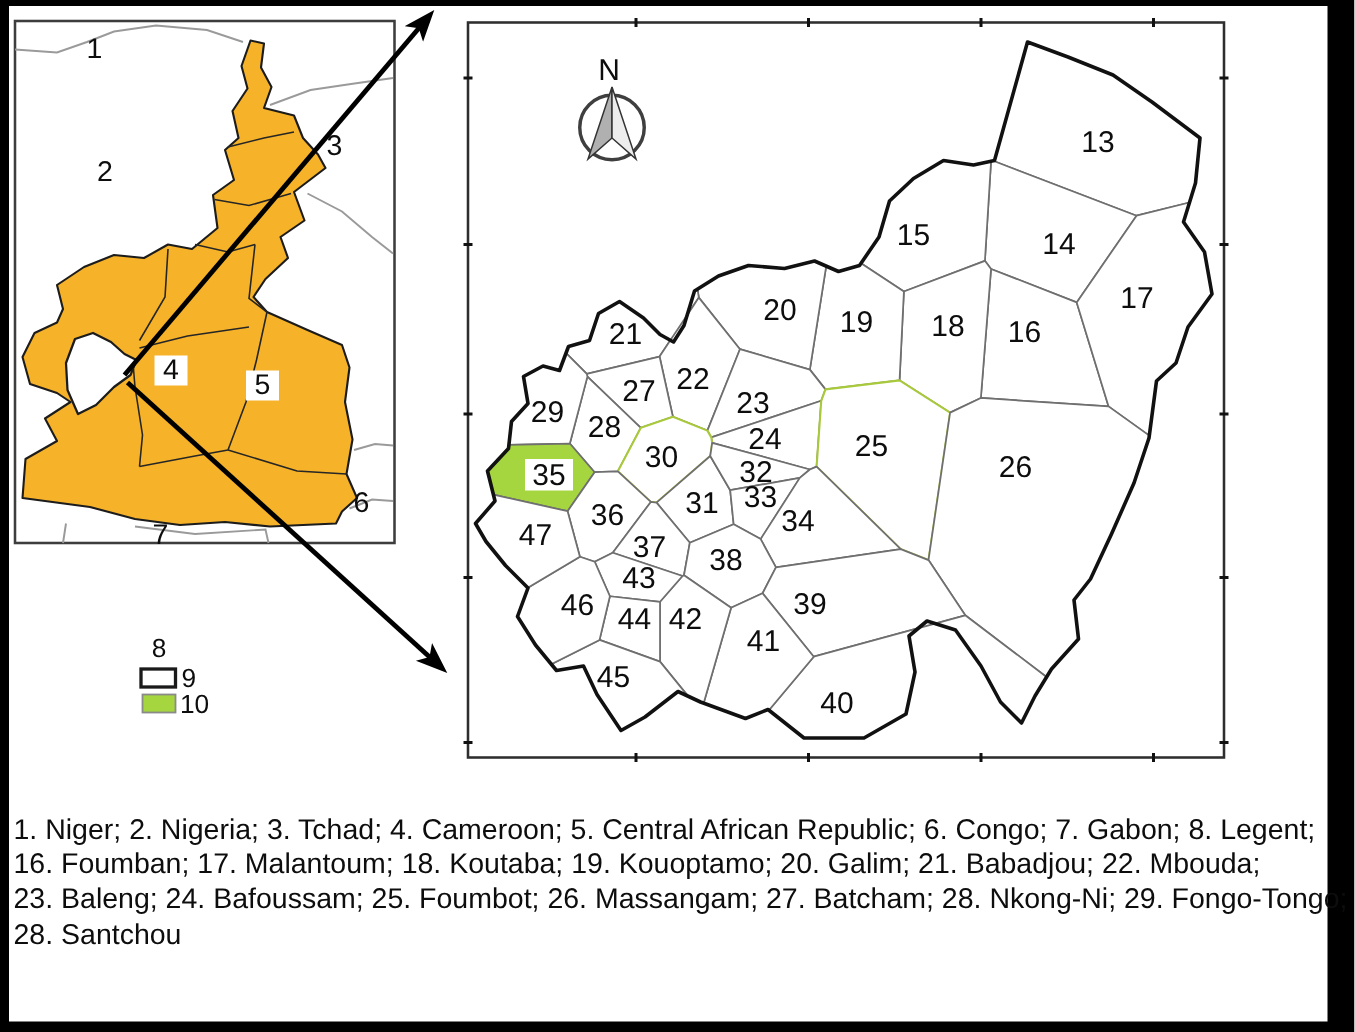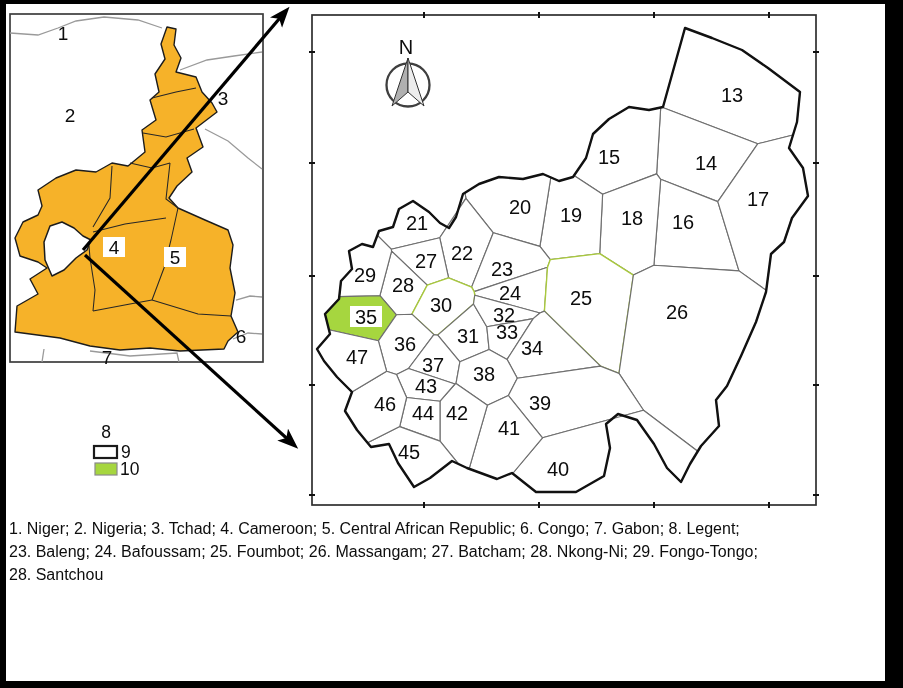--- a/index.html
+++ b/index.html
@@ -1,20 +1,20 @@
 <!DOCTYPE html>
 <html><head>
 <meta charset="utf-8">
 <style>
   html,body{margin:0;padding:0;background:#fff;}
   .canvas{position:relative;width:903px;height:688px;background:#000;overflow:hidden;
           font-family:"Liberation Sans","DejaVu Sans",sans-serif;}
   .inner{position:absolute;left:6px;top:4px;width:879px;height:677px;background:#fff;}
   svg.fig{position:absolute;left:0;top:0;}
-  .caption{position:absolute;left:9px;top:517px;width:872px;font-size:16px;line-height:23.2px;color:#0d0d0d;}
+  .caption{position:absolute;left:9px;top:542px;width:872px;font-size:19px;line-height:23.2px;color:#0d0d0d;}
   .caption div{white-space:nowrap;}
   svg text{fill:#0d0d0d;}
   .num{font-size:20px;}
   .num-inset{font-size:19px;}
   .legend-num{font-size:17.5px;}
   .north{font-size:20px;}
 </style>
 </head>
 <body>
 
@@ -195,16 +195,17 @@
           <text x="423" y="413" text-anchor="middle" dominant-baseline="central" class="num">44</text>
           <text x="409" y="452" text-anchor="middle" dominant-baseline="central" class="num">45</text>
           <text x="385" y="404" text-anchor="middle" dominant-baseline="central" class="num">46</text>
           <text x="357" y="357" text-anchor="middle" dominant-baseline="central" class="num">47</text>
         </g>
     </g>
   </svg>
 
   <div class="caption">
     <div>1. Niger; 2. Nigeria; 3. Tchad; 4. Cameroon; 5. Central African Republic; 6. Congo; 7. Gabon; 8. Legent;</div>
+    <div>16. Foumban; 17. Malantoum; 18. Koutaba; 19. Kouoptamo; 20. Galim; 21. Babadjou; 22. Mbouda;</div>
     <div>23. Baleng; 24. Bafoussam; 25. Foumbot; 26. Massangam; 27. Batcham; 28. Nkong-Ni; 29. Fongo-Tongo;</div>
     <div>28. Santchou</div>
   </div>
 </div>
 
 </body></html>

